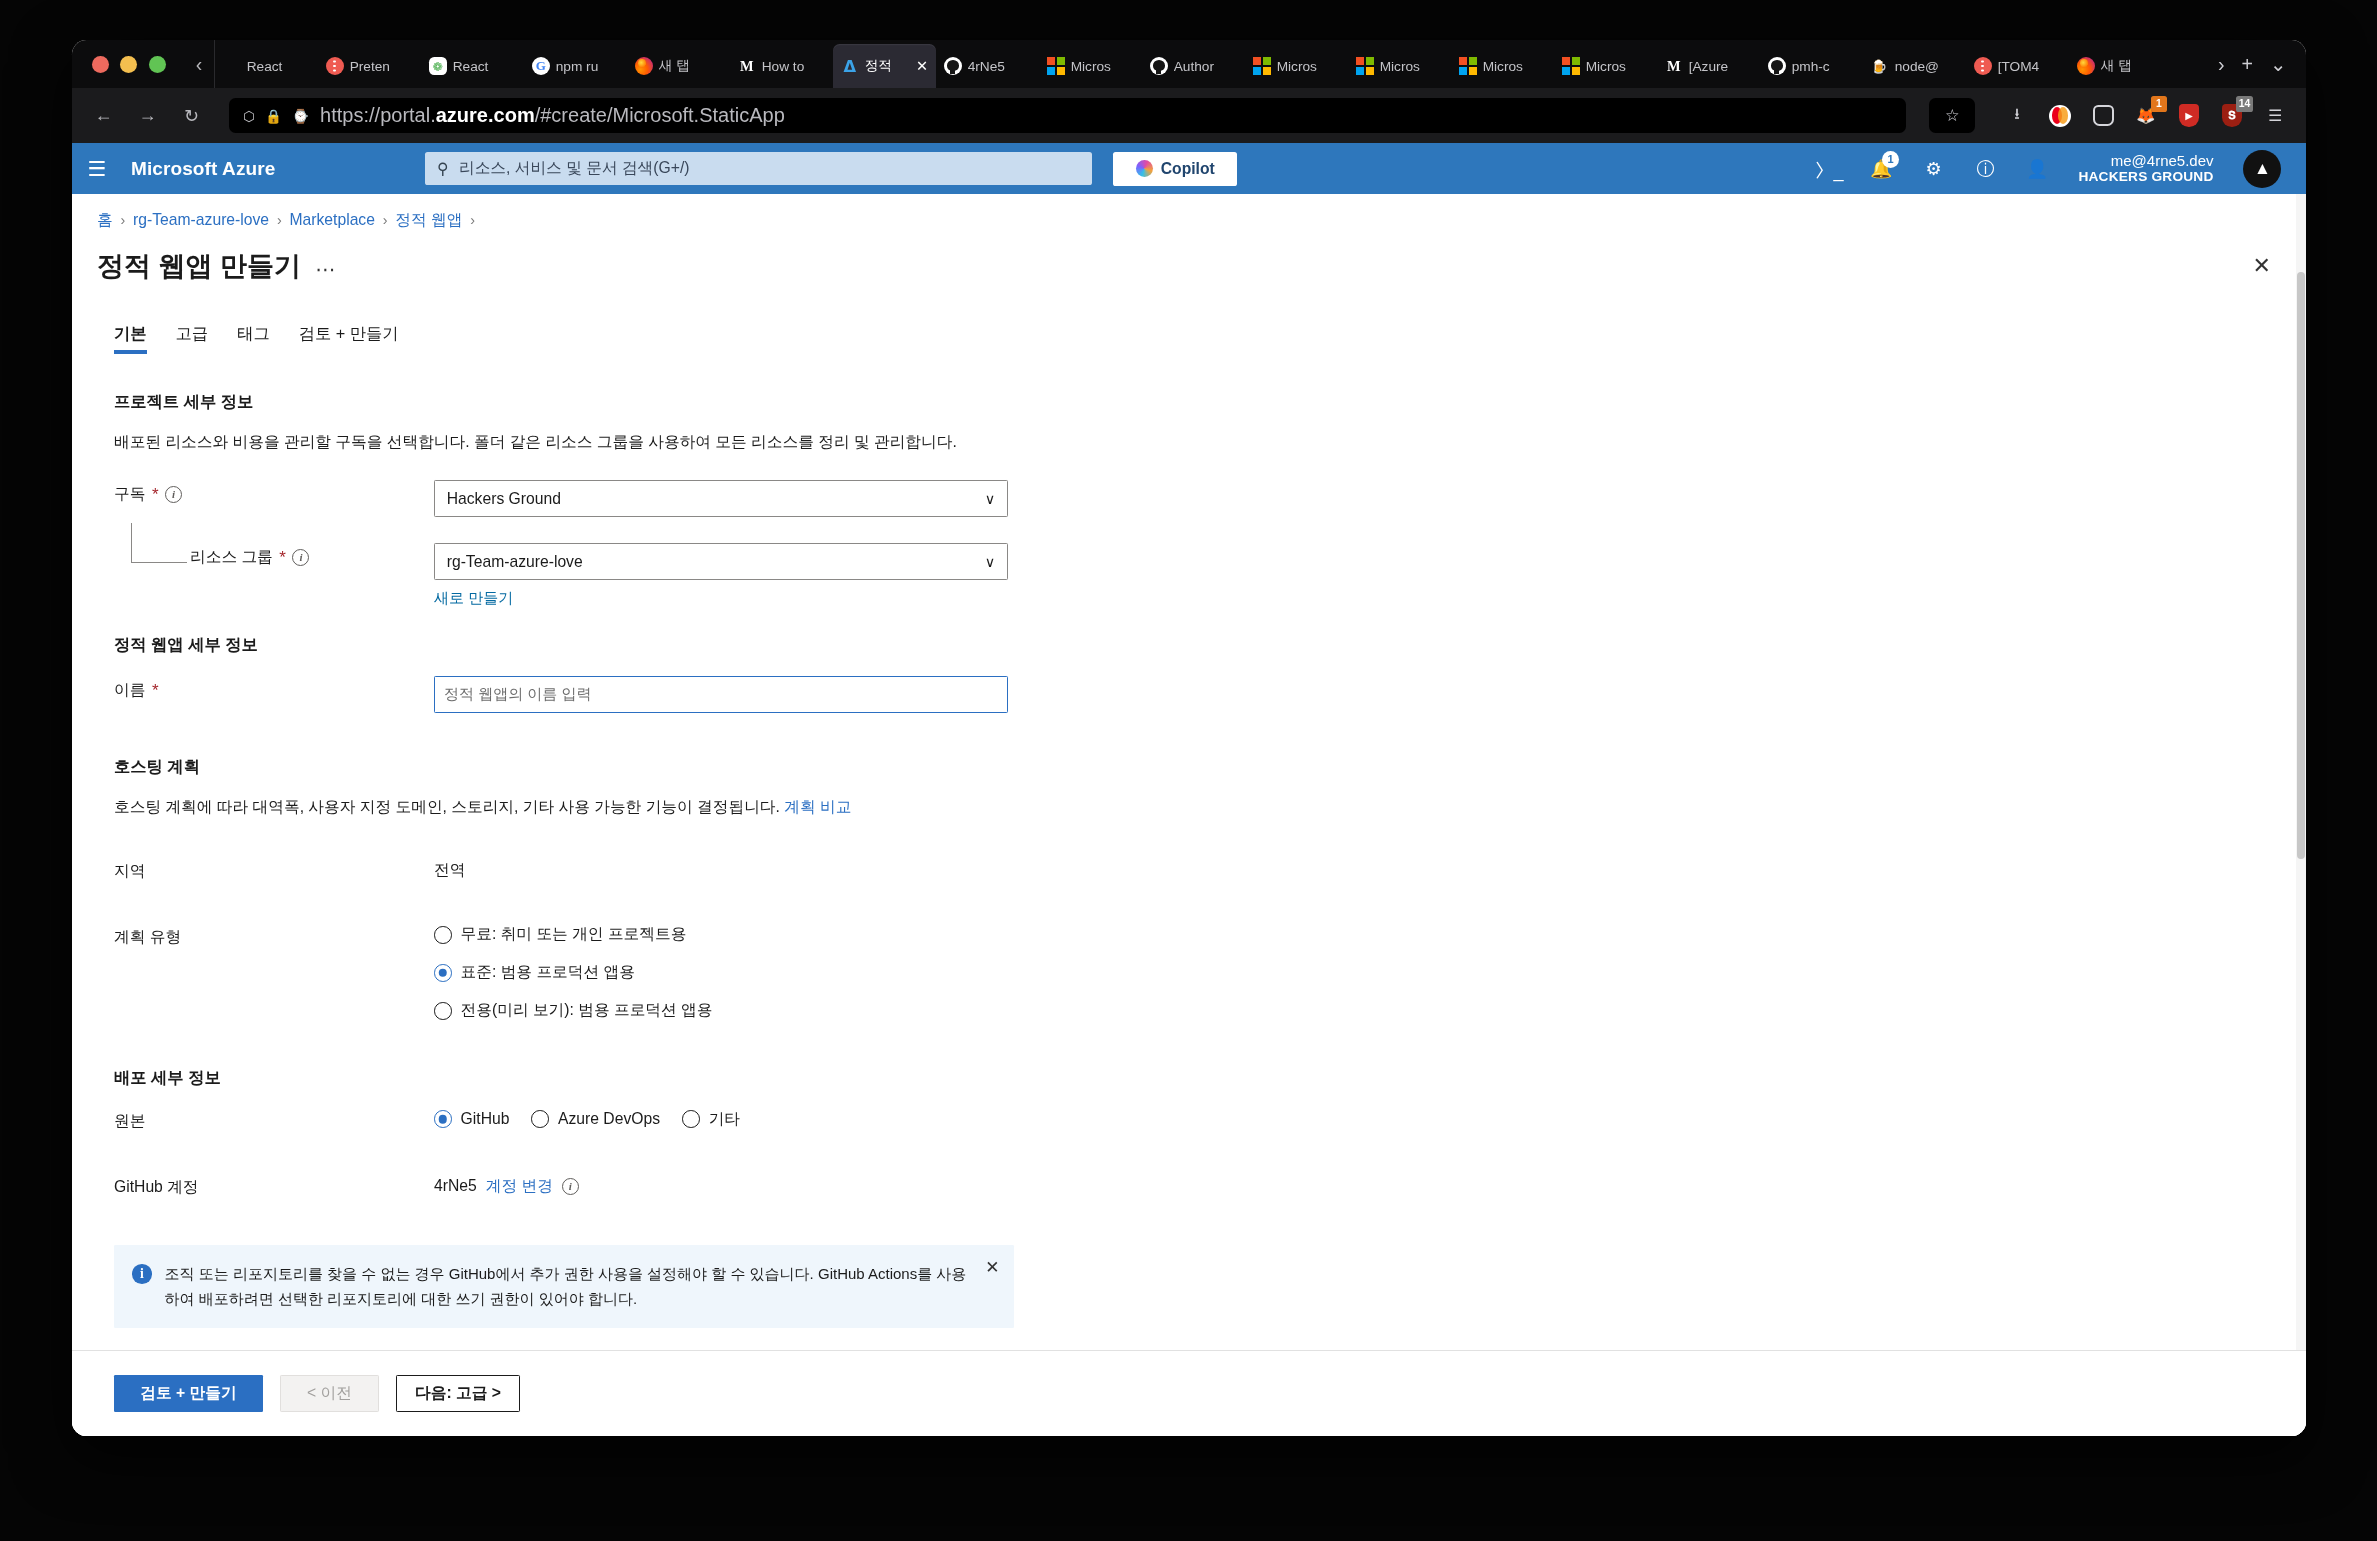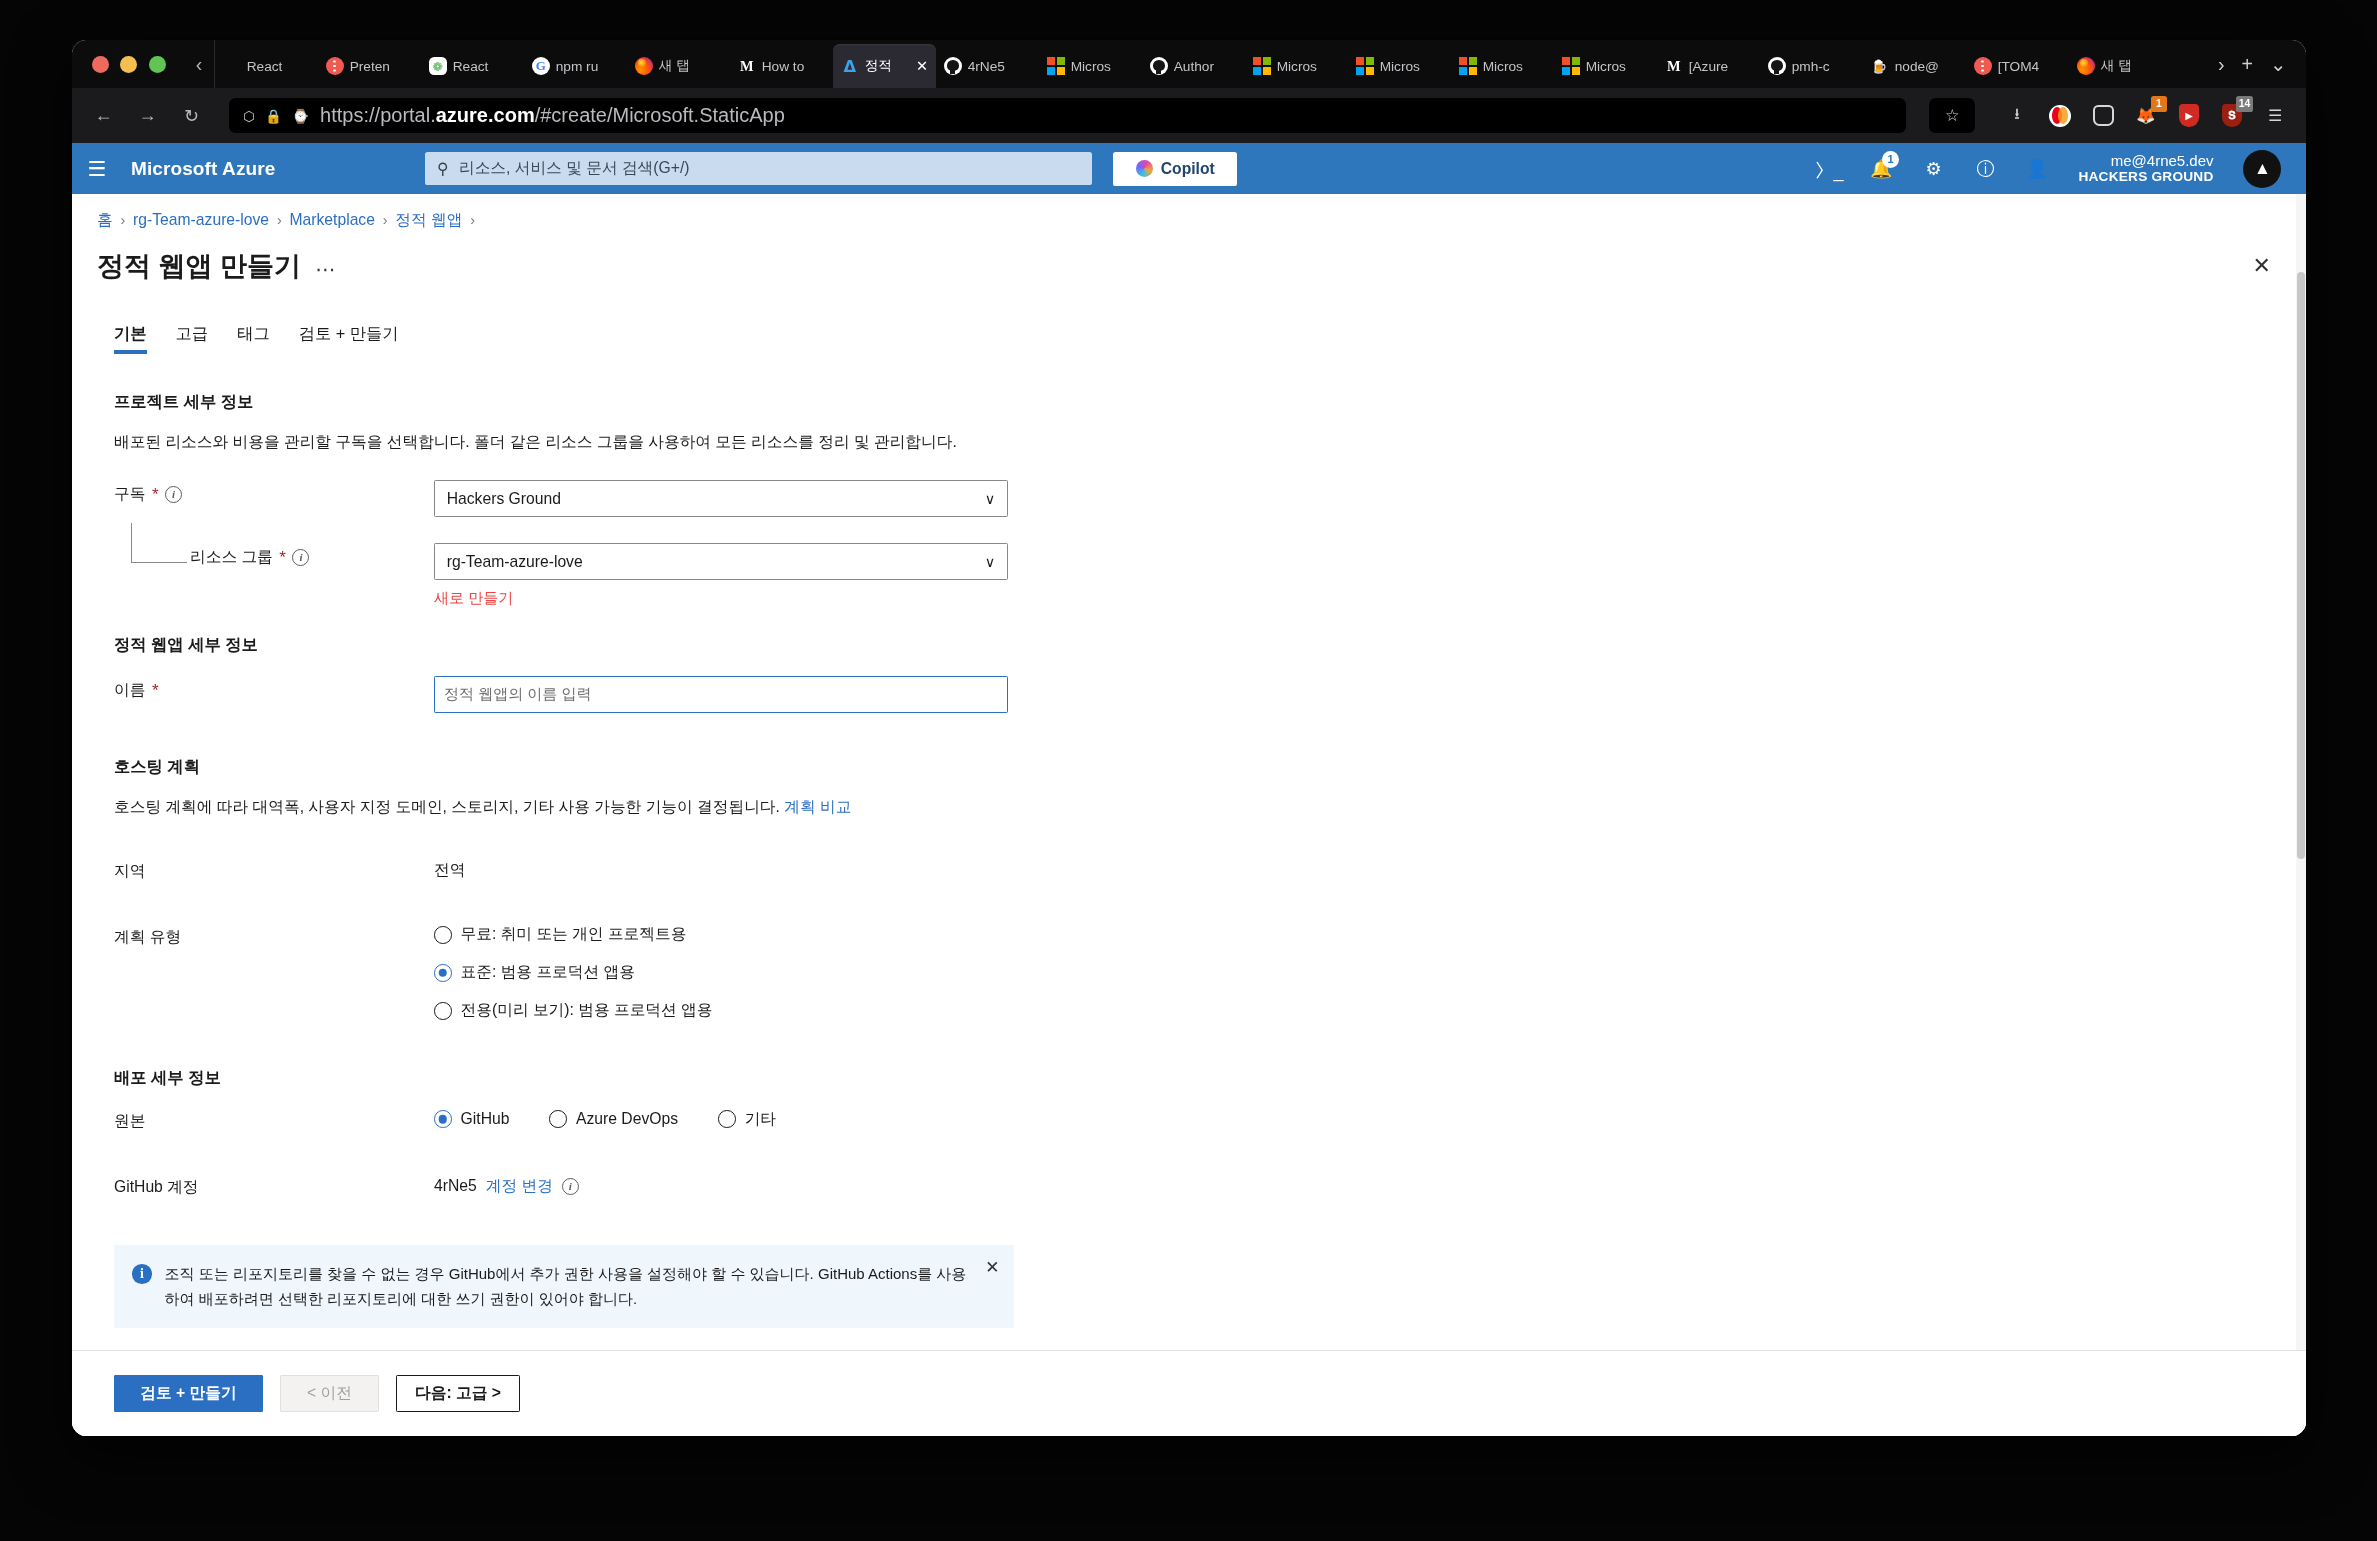--- a/index.html
+++ b/index.html
@@ -320,24 +320,24 @@
     display:flex;align-items:center;justify-content:space-between;
     padding: 0 11.7px; font-size:15.7px; color:#1b1b1b;
   }
   .select-box .chev { font-size: 14.4px; color:#1b1b1b; }
   .text-input {
     width: 574px; height: 37px;
     border:1.3px solid #2b6fc2; border-radius:1.3px; background:#fff;
     display:flex;align-items:center; padding: 0 9px;
     font-size:15px; color:#6d6d6d;
   }
-  .link-sm { display:block; margin-top: 9px; font-size:15px; color:#ef4444; text-decoration:none; }
+  .link-sm { display:block; margin-top: 9px; font-size:15px; color:#0369a1; text-decoration:none; }
 
   .radio-group { display:flex; flex-direction:column; gap: 17px; padding-top: 1.3px;}
-  .radio-inline { display:flex; align-items:center; gap: 40px; padding-top: 1.3px;}
+  .radio-inline { display:flex; align-items:center; gap: 22px; padding-top: 1.3px;}
   .radio {
     display:flex; align-items:center; gap: 9px;
     font-size: 15.7px; color:#1b1b1b;
   }
   .rbullet {
     width: 17.6px; height: 17.6px; border-radius:50%;
     border: 1.3px solid #1b1b1b; background:#fff;
     flex:0 0 auto; position:relative;
   }
   .radio.checked .rbullet { border-color:#2b6fc2; }

